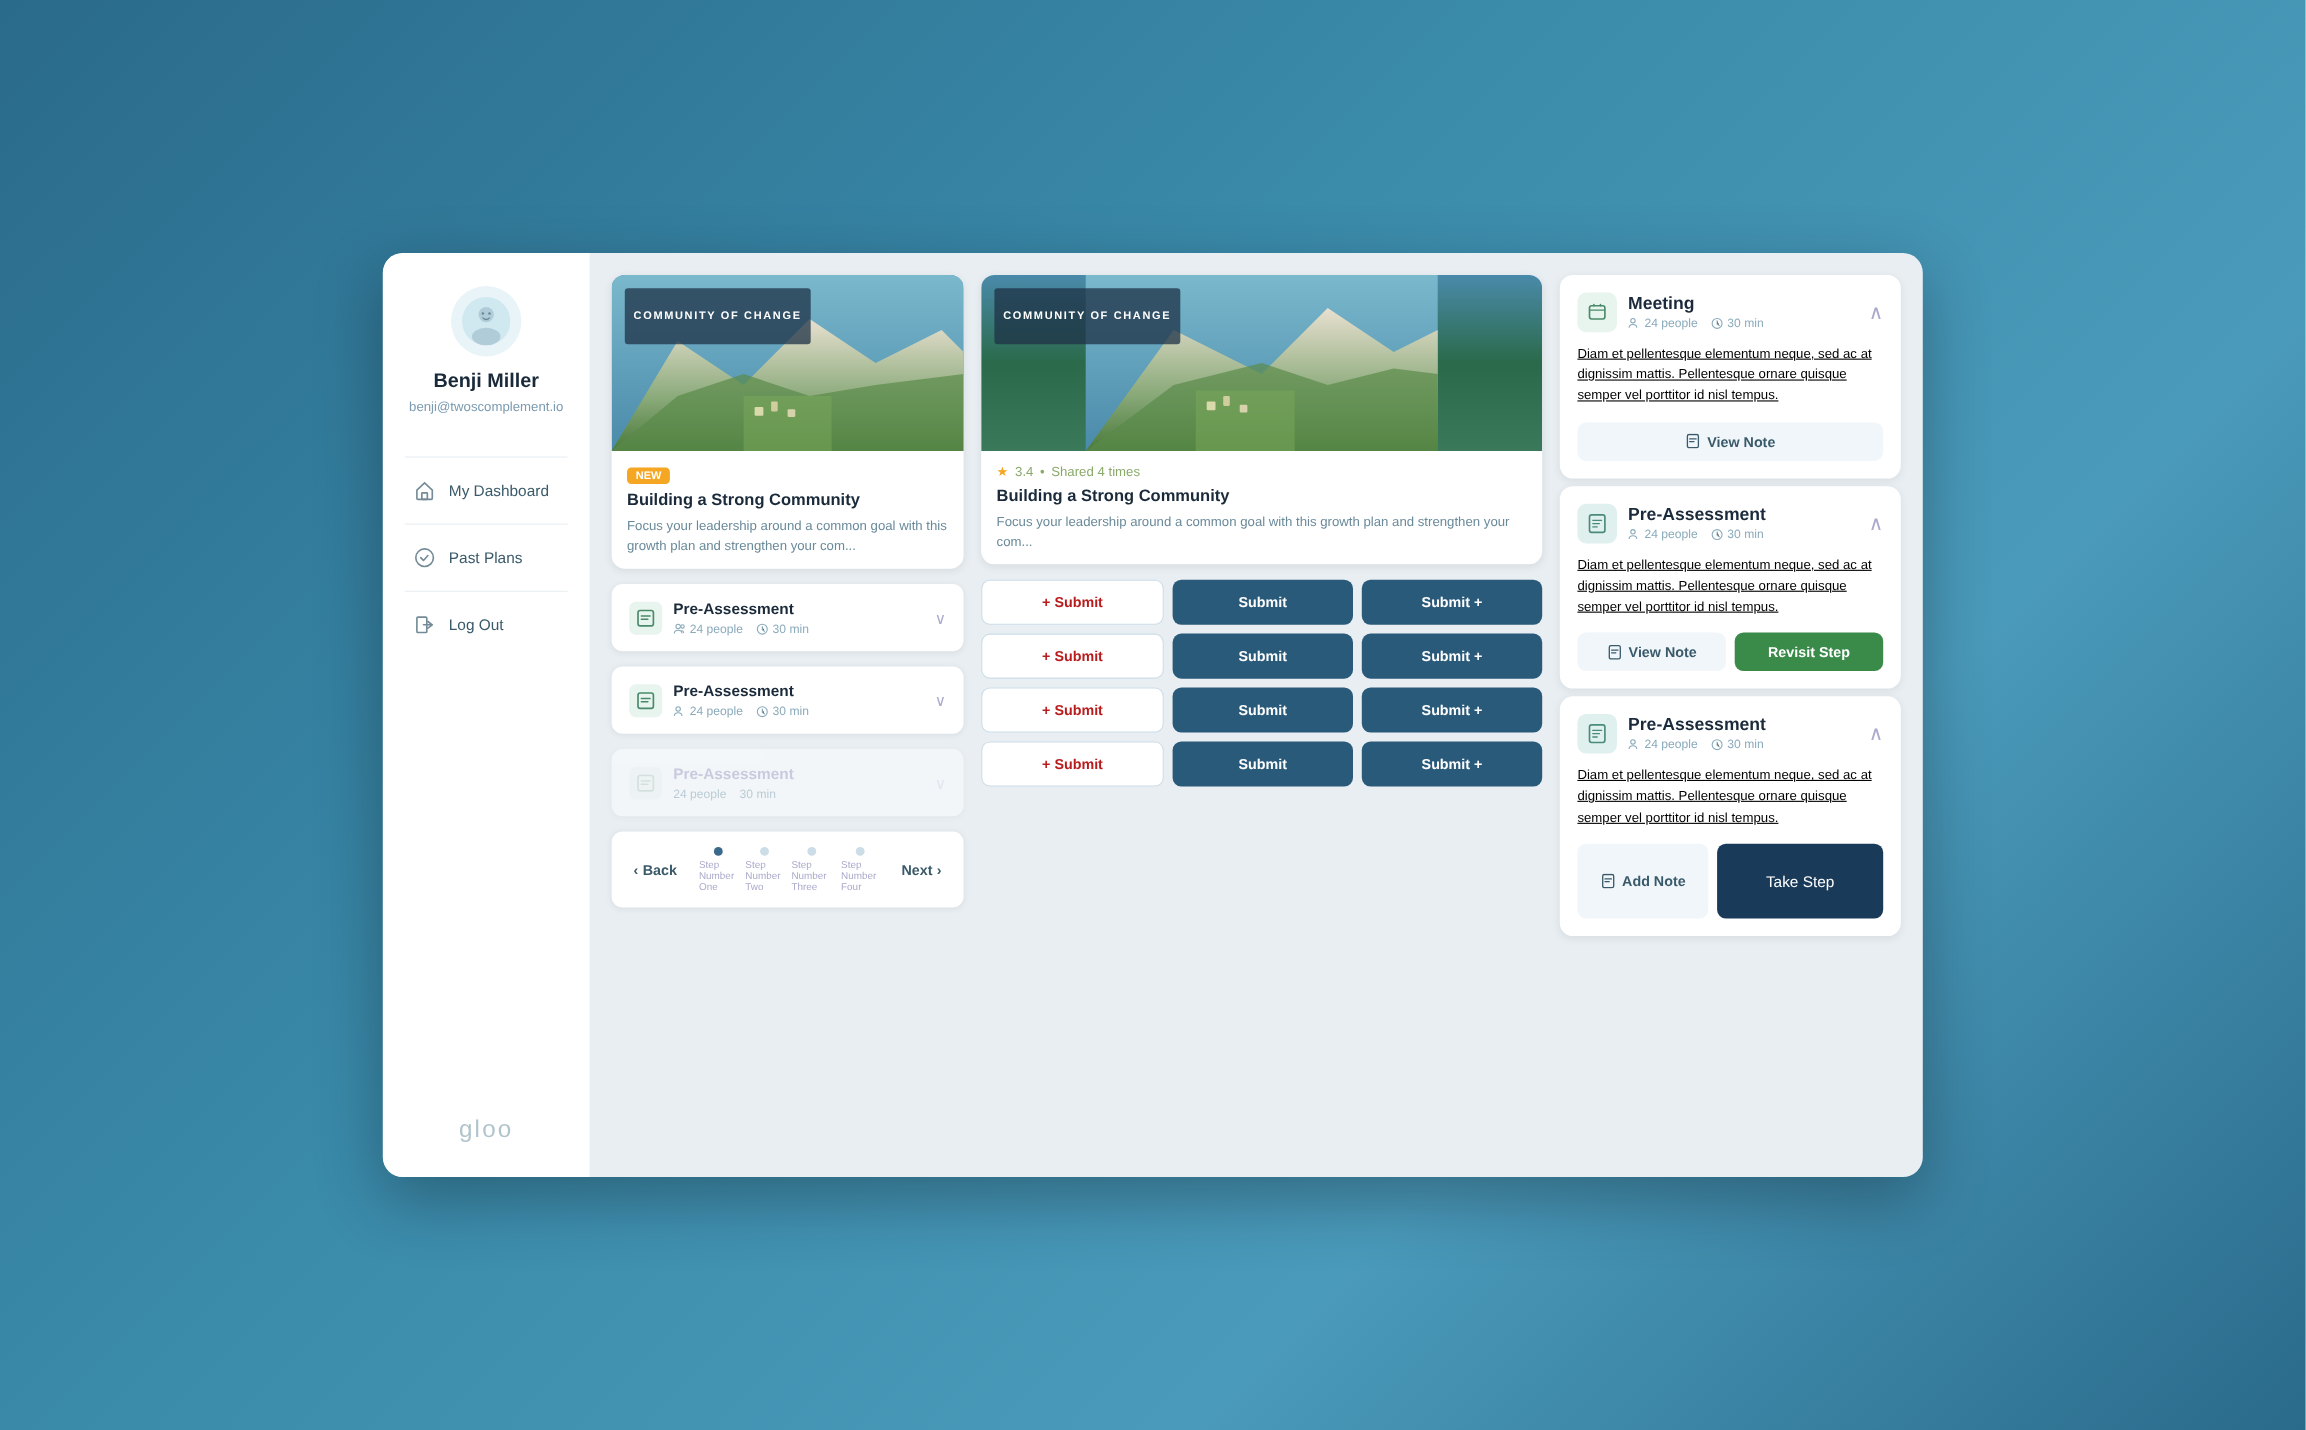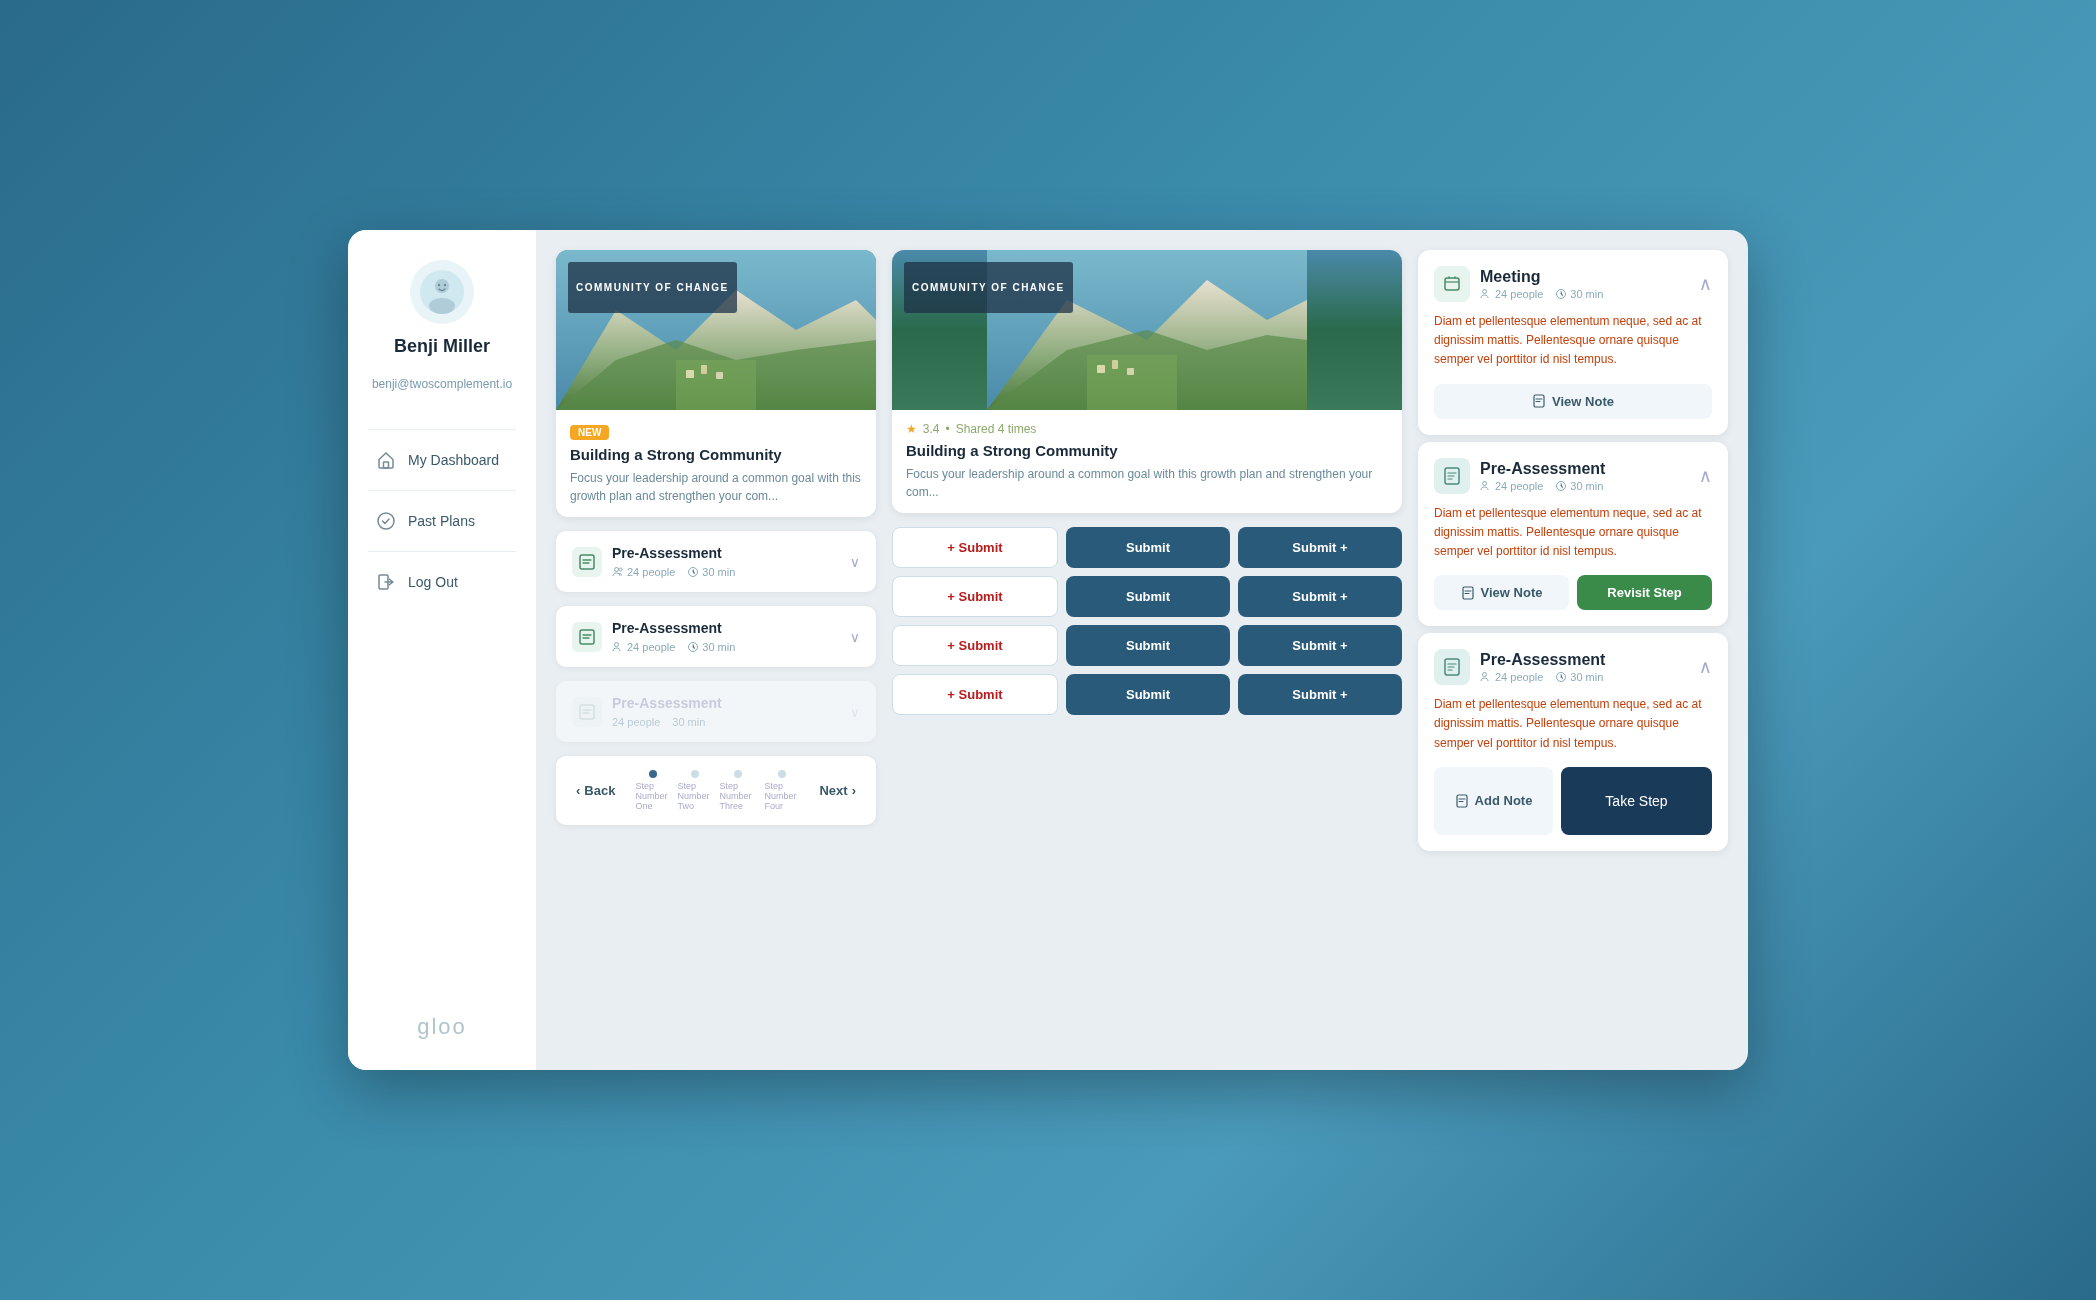--- a/index.html
+++ b/index.html
@@ -51,21 +51,21 @@
     .user-name {
       font-size: 18px;
       font-weight: 700;
       color: #1a2a3a;
       text-align: center;
     }
     .user-email {
       font-size: 12px;
       color: #7a9ab0;
       text-align: center;
-      margin-top: 20px;
+      margin-top: 6px;
     }
     .nav-divider {
       height: 1px;
       background: #e8eef2;
       margin: 8px 0;
     }
     .nav-item {
       display: flex;
       align-items: center;
       gap: 12px;
@@ -335,23 +335,24 @@
       display: flex;
       gap: 12px;
       font-size: 11px;
       color: #8aaabb;
       margin-top: 2px;
     }
     .panel-meta span { display: flex; align-items: center; gap: 3px; }
     .collapse-icon { color: #aac; font-size: 18px; cursor: pointer; }
     .panel-desc {
       font-size: 12px;
-      color: #c2410c;
+      color: #000000;
       line-height: 1.6;
       margin-bottom: 14px;
+      text-decoration: underline;
     }
     .panel-actions {
       display: flex;
       gap: 8px;
     }
     .btn-view-note {
       flex: 1;
       padding: 10px;
       background: #f0f6fa;
       border: none;

